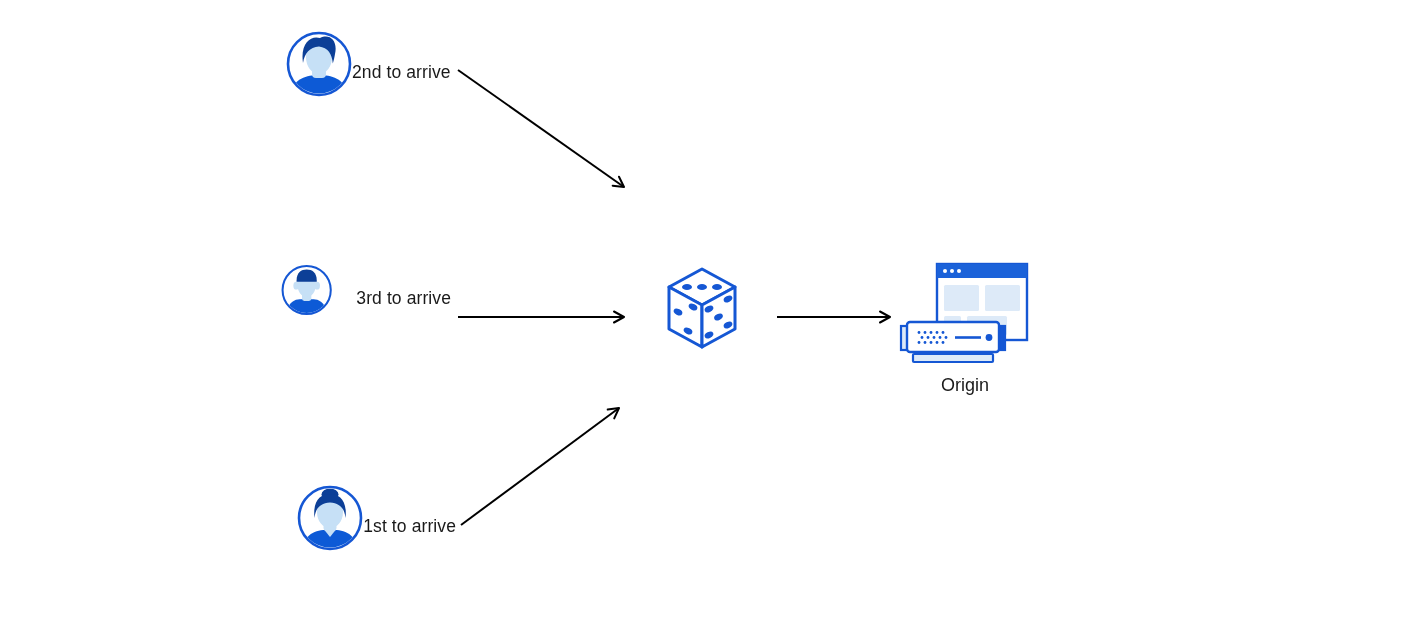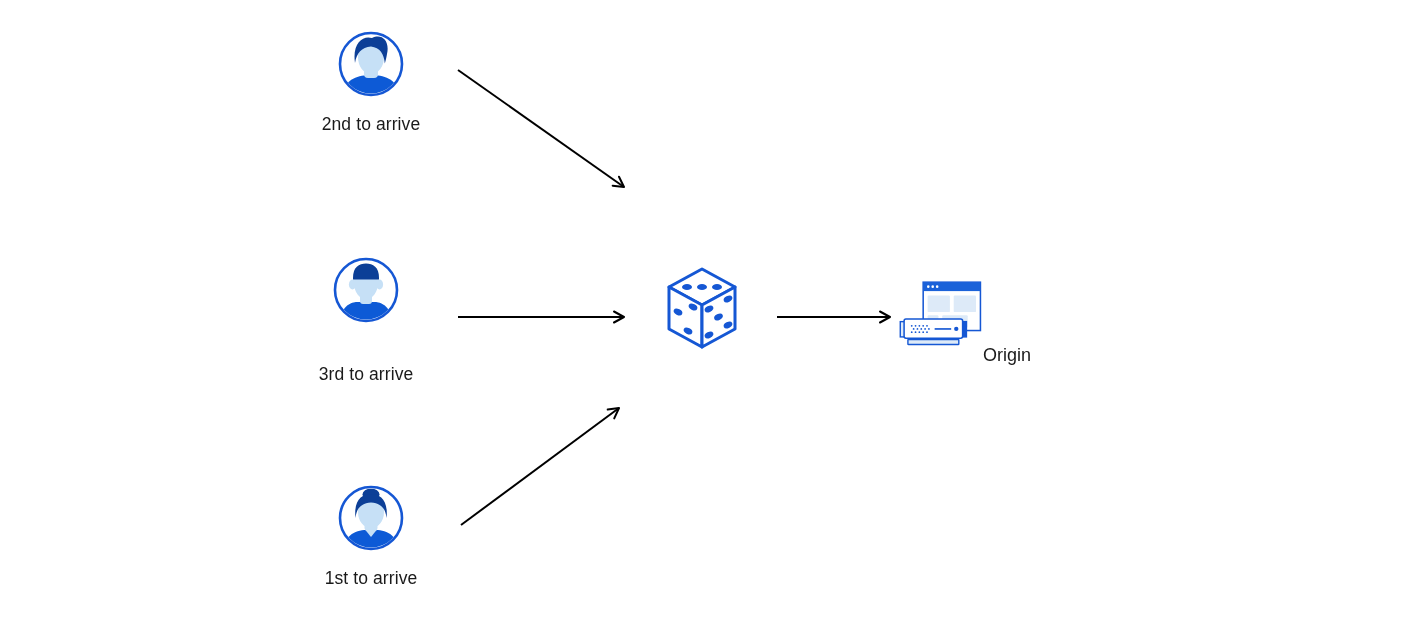--- a/index.html
+++ b/index.html
@@ -13,39 +13,38 @@
   }
   .arrows-layer {
     position: absolute;
     left: 0; top: 0;
     width: 1405px; height: 633px;
   }
   .node {
     position: absolute;
     width: 170px;
     display: flex;
-    flex-direction: column;
     align-items: center;
   }
   .node .label {
     margin-top: 16px;
     font-size: 17.5px;
     line-height: 22px;
     color: #1a1a1a;
     letter-spacing: 0.1px;
     white-space: nowrap;
   }
   .dice-wrap { position: absolute; left: 666px; top: 265px; width: 72px; height: 86px; }
   .origin-wrap {
     position: absolute;
     left: 899px; top: 262px;
     width: 132px;
     display: flex;
-    flex-direction: row;
-    align-items: flex-end;
+    flex-direction: column;
+    align-items: center;
   }
   .origin-wrap .label {
     margin-top: 9px;
     font-size: 18px;
     color: #1a1a1a;
     white-space: nowrap;
   }
 </style>
 </head>
 <body>

